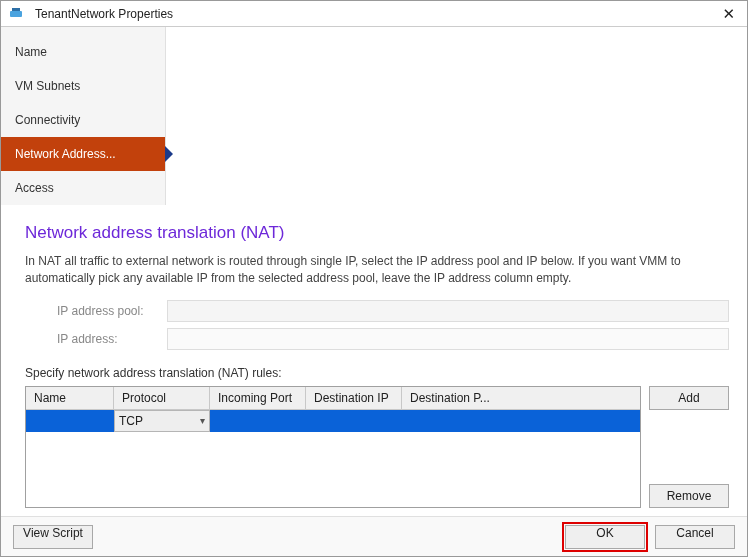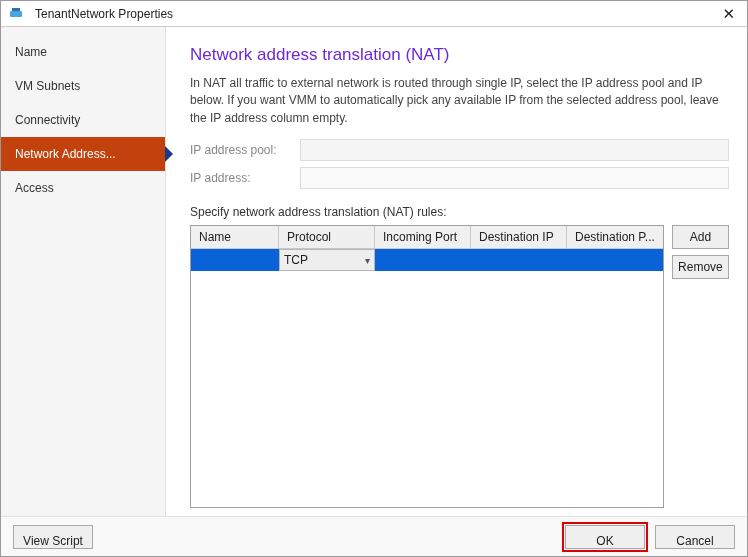--- a/index.html
+++ b/index.html
@@ -5,37 +5,37 @@
   * { box-sizing: border-box; font-family: "Segoe UI", Tahoma, sans-serif; }
   html, body { margin:0; padding:0; }
   body { width:748px; height:557px; border:1px solid #999; background:#fff; font-size:12px; color:#222; }
 
   
   .titlebar { height:26px; display:flex; align-items:center; justify-content:space-between; padding:0 8px; border-bottom:1px solid #ccc; background:#fff; }
   .title-left { display:flex; align-items:center; gap:12px; }
   .title-text { font-size:12px; }
   .close-btn { font-size:15px; font-family:Arial,sans-serif; padding:0 4px; cursor:pointer; }
 
-  .content { display:flex; height:calc(100% - 26px - 40px); }
+  .content { display:flex; height:calc(100% - 26px - 40px);flex-direction:column; }
 
   
   .sidebar { width:165px; background:#f5f5f5; border-right:1px solid #e0e0e0; padding-top:8px; display:flex; flex-direction:column; }
   .nav-item { padding:10px 14px; font-size:12px; color:#333; cursor:pointer; position:relative; }
   .nav-item.active { background:#c2410c; color:#fff; }
   .nav-item.active::after {
     content:""; position:absolute; right:-8px; top:50%; transform:translateY(-50%);
     width:0; height:0; border-top:8px solid transparent; border-bottom:8px solid transparent; border-left:8px solid #1b3a8a;
   }
 
   
   .main { flex:1; padding:18px 18px 8px 24px; overflow:hidden; display:flex; flex-direction:column; }
   .heading { color:#6d28d9; font-size:17px; font-weight:400; margin-bottom:10px; }
   .desc { color:#444; line-height:1.45; margin-bottom:12px; }
 
-  .field-row { display:flex; align-items:center; margin-bottom:6px; }
+  .field-row { display:flex; align-items:center; margin-bottom:6px;margin-left:32px; }
   .field-label { width:110px; color:#888; }
   .field-input { flex:1; height:22px; border:1px solid #ddd; background:#fafafa; padding:0 6px; }
   .field-input.disabled { background:#f5f5f5; color:#aaa; }
 
   .rules-label { margin:10px 0 6px; color:#333; }
 
   .rules-area { display:flex; gap:8px; flex:1; min-height:0; }
   .grid-box { flex:1; border:1px solid #a0a0a0; background:#fff; display:flex; flex-direction:column; }
   .grid-header { display:flex; background:#f0f0f0; border-bottom:1px solid #c8c8c8; }
   .gh { padding:4px 8px; font-size:12px; border-right:1px solid #c8c8c8; overflow:hidden; white-space:nowrap; text-overflow:ellipsis; }
@@ -46,27 +46,27 @@
   .col-dip { width:96px; }
   .col-dport { flex:1; }
 
   .grid-body { flex:1; overflow:auto; }
   .grid-row { display:flex; height:22px; align-items:stretch; }
   .grid-row.selected { background:#0a62d8; }
   .gc { padding:2px 6px; border-right:1px solid transparent; overflow:hidden; white-space:nowrap; font-size:12px; }
   .proto-cell { background:#eee; border:1px solid #b5b5b5; display:flex; align-items:center; justify-content:space-between; padding:0 4px; color:#222; }
   .proto-cell .chev { font-size:10px; color:#555; }
 
-  .side-buttons { width:80px; display:flex; flex-direction:column; gap:6px; }
+  .side-buttons { width:80px; display:flex; flex-direction:column; gap:6px;justify-content:space-between; }
   .btn { height:24px; border:1px solid #a8a8a8; background:#efefef; font-size:12px; cursor:pointer; display:flex; align-items:center; justify-content:center; }
 
   
   .footer { height:40px; border-top:1px solid #e0e0e0; display:flex; align-items:center; justify-content:space-between; padding:0 12px; background:#f9f9f9; }
   .footer .right { display:flex; gap:10px; }
-  .btn-footer { width:80px; height:24px; border:1px solid #a8a8a8; background:#efefef; font-size:12px; cursor:pointer; display:flex; align-items:flex-end; justify-content:center; }
+  .btn-footer { width:80px; height:24px; border:1px solid #a8a8a8; background:#efefef; font-size:12px; cursor:pointer; display:flex; align-items:flex-start; justify-content:center; }
   .ok-highlight { outline:2px solid #d00; outline-offset:1px; }
 </style>
 </head>
 <body>
 
 <div class="titlebar">
   <div class="title-left">
     <span>
       <svg width="14" height="14" viewBox="0 0 14 14">
           <rect x="1" y="6" width="12" height="6" rx="1" fill="#4aa3df"></rect>

